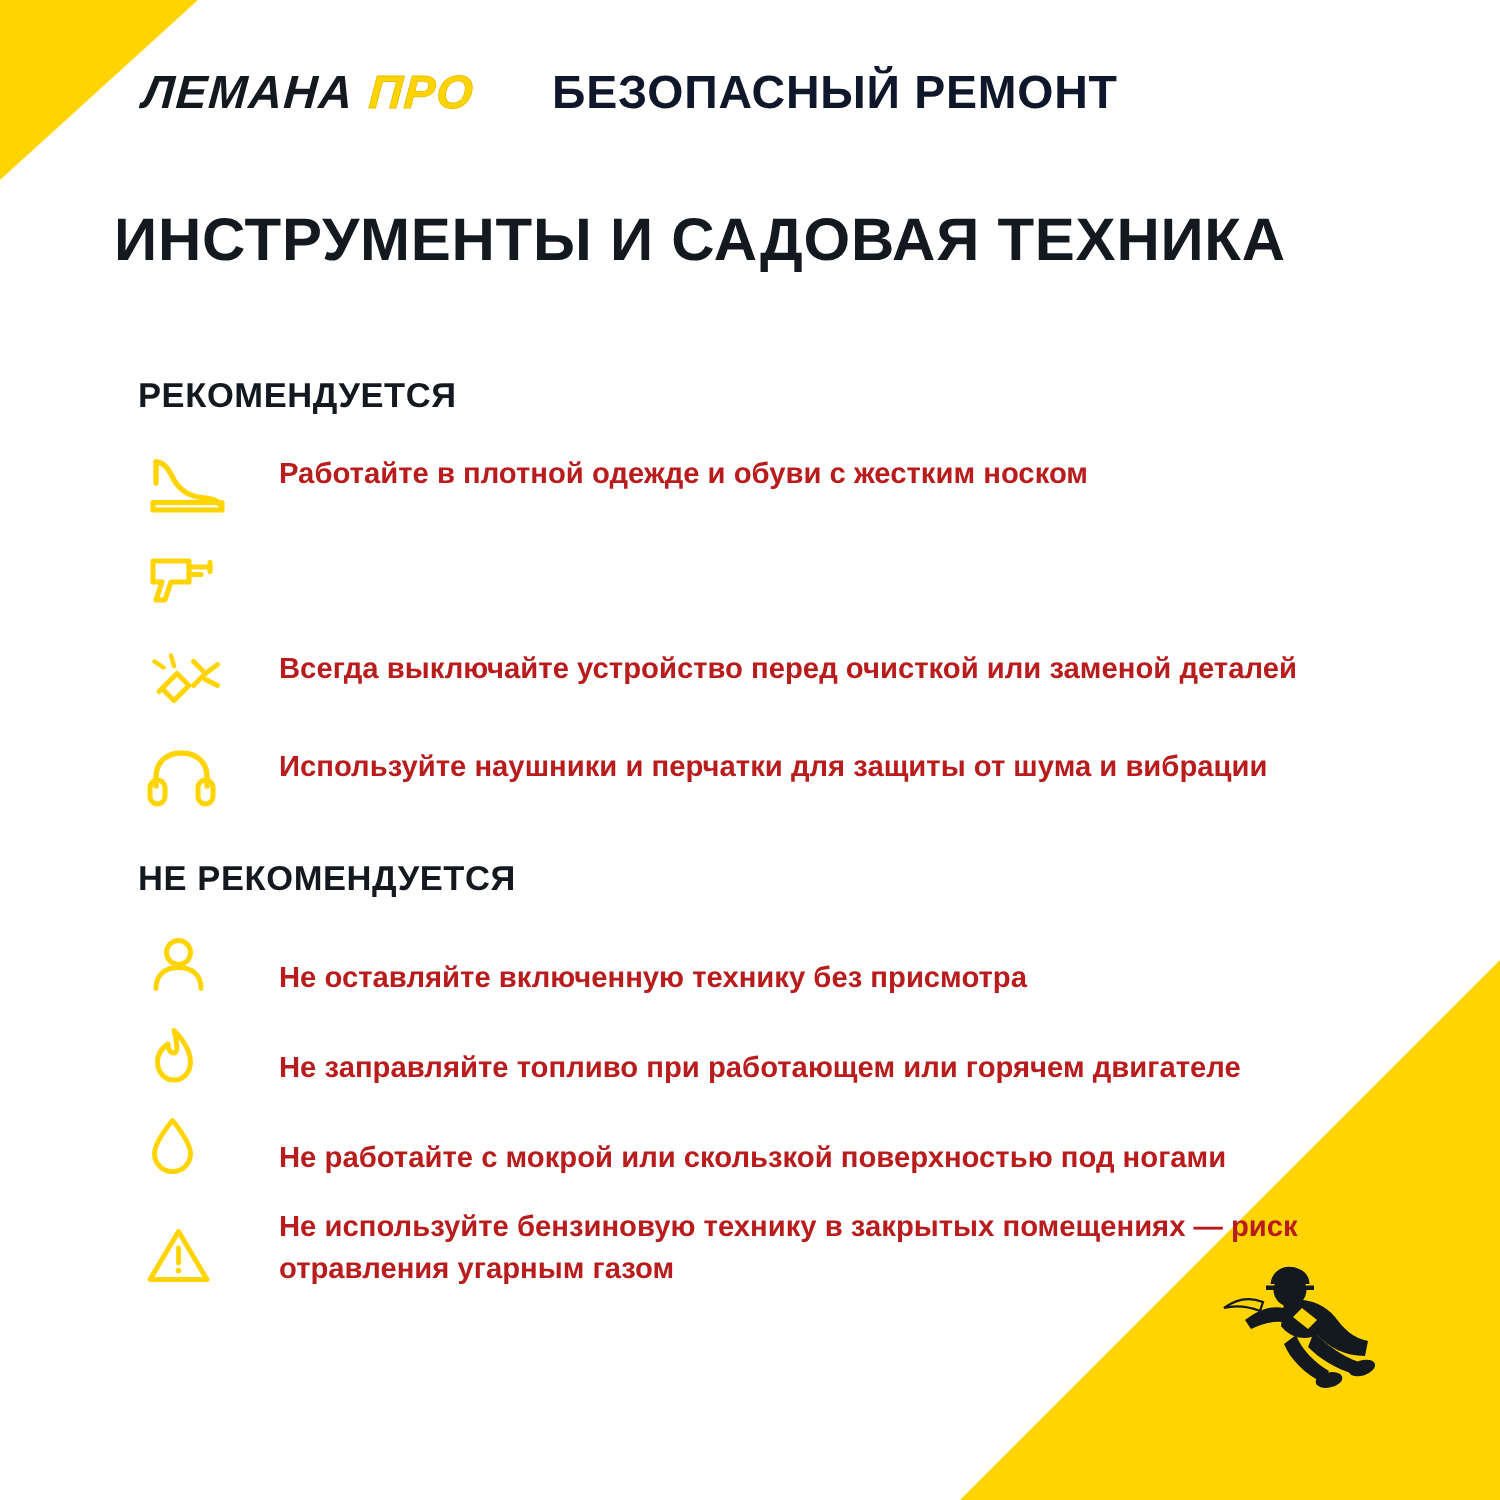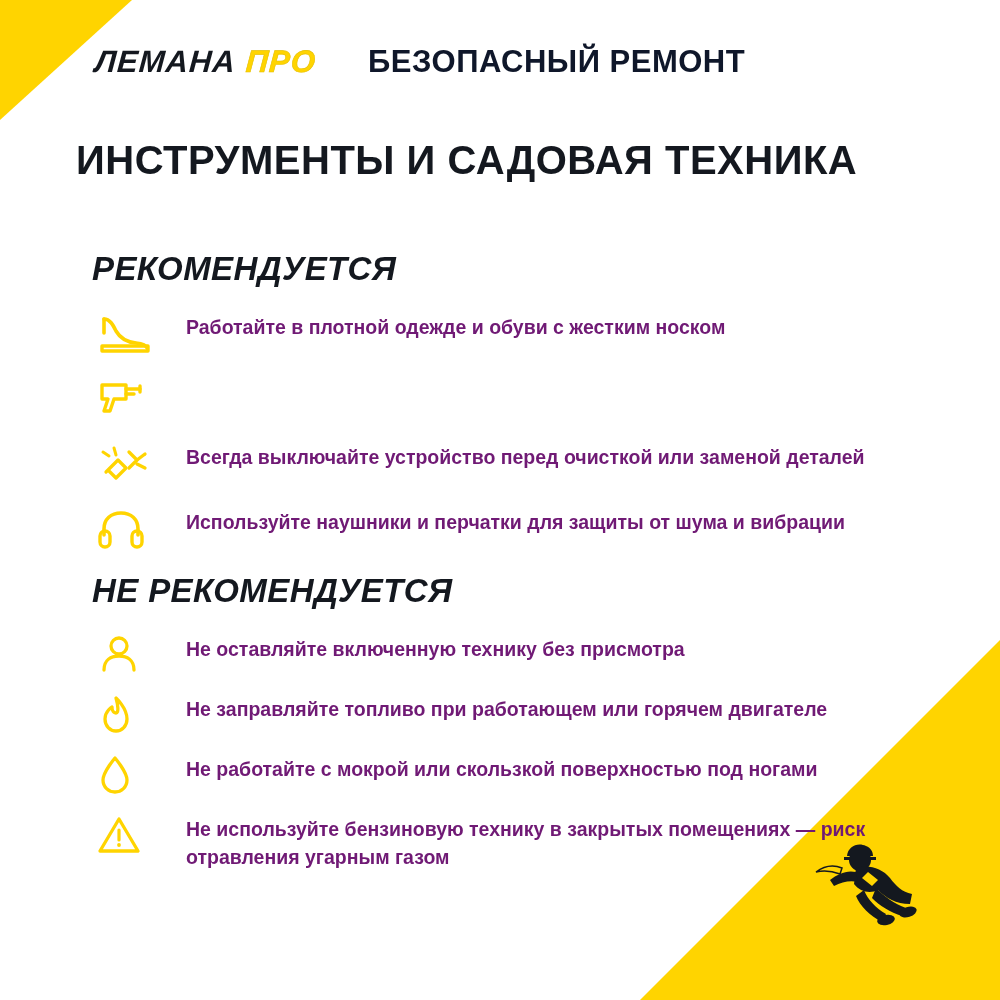--- a/index.html
+++ b/index.html
@@ -82,25 +82,24 @@
     font-size: 40px;
     line-height: 1.22;
     font-weight: bold;
     color: #14181f;
     letter-spacing: 0.5px;
     margin-top: 14px;
   }
 
   
   .section-heading {
-    font-size: 33px;
+    font-size: 23px;
     font-weight: bold;
     color: #14181f;
     letter-spacing: 0.4px;
-    font-style: italic;
   }
 
   .section-rec { position: absolute; top: 250px; left: 92px; width: 860px; }
   .section-not { position: absolute; top: 572px; left: 92px; width: 860px; }
 
   .items { margin-top: 22px; }
 
   .item {
     display: flex;
     align-items: flex-start;
@@ -112,27 +111,27 @@
     height: 48px;
     display: flex;
     align-items: center;
     justify-content: flex-start;
     padding-left: 4px;
   }
   .item-text {
     flex: 1;
     font-size: 19.5px;
     line-height: 1.42;
-    color: #701a75;
+    color: #b91c1c;
     font-weight: bold;
     padding-top: 4px;
     max-width: 770px;
   }
 
-  .section-not .item { margin-bottom: 14px; }
+  .section-not .item { margin-bottom: 14px; align-items: flex-end; }
   .section-not .item-icon { height: 46px; }
 
   svg { display: block; }
 
   
   .mascot {
     position: absolute;
     right: 52px;
     bottom: 68px;
     width: 150px;

